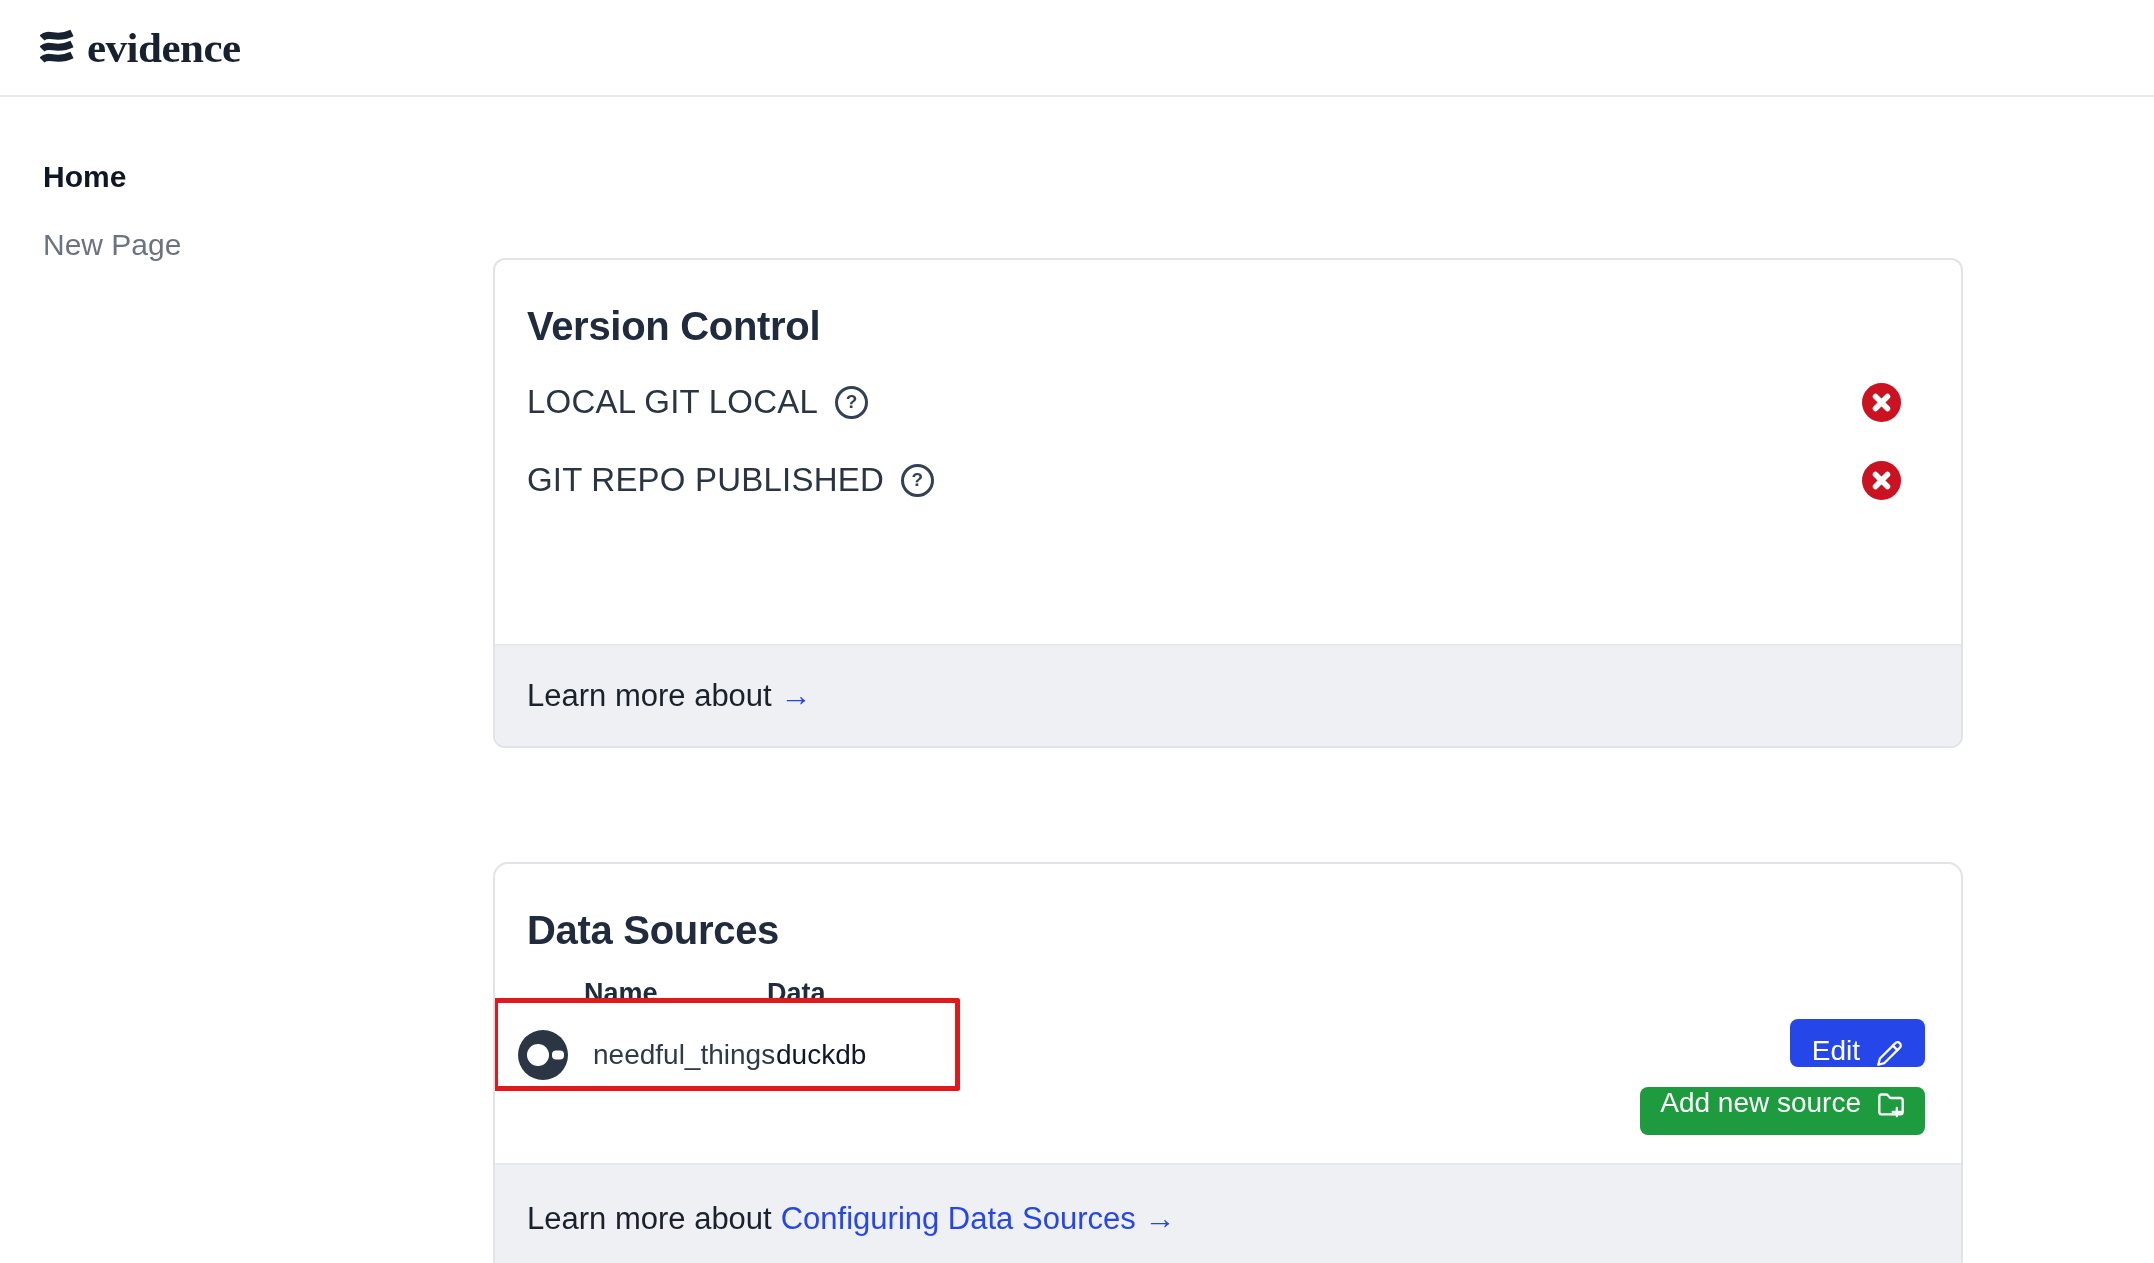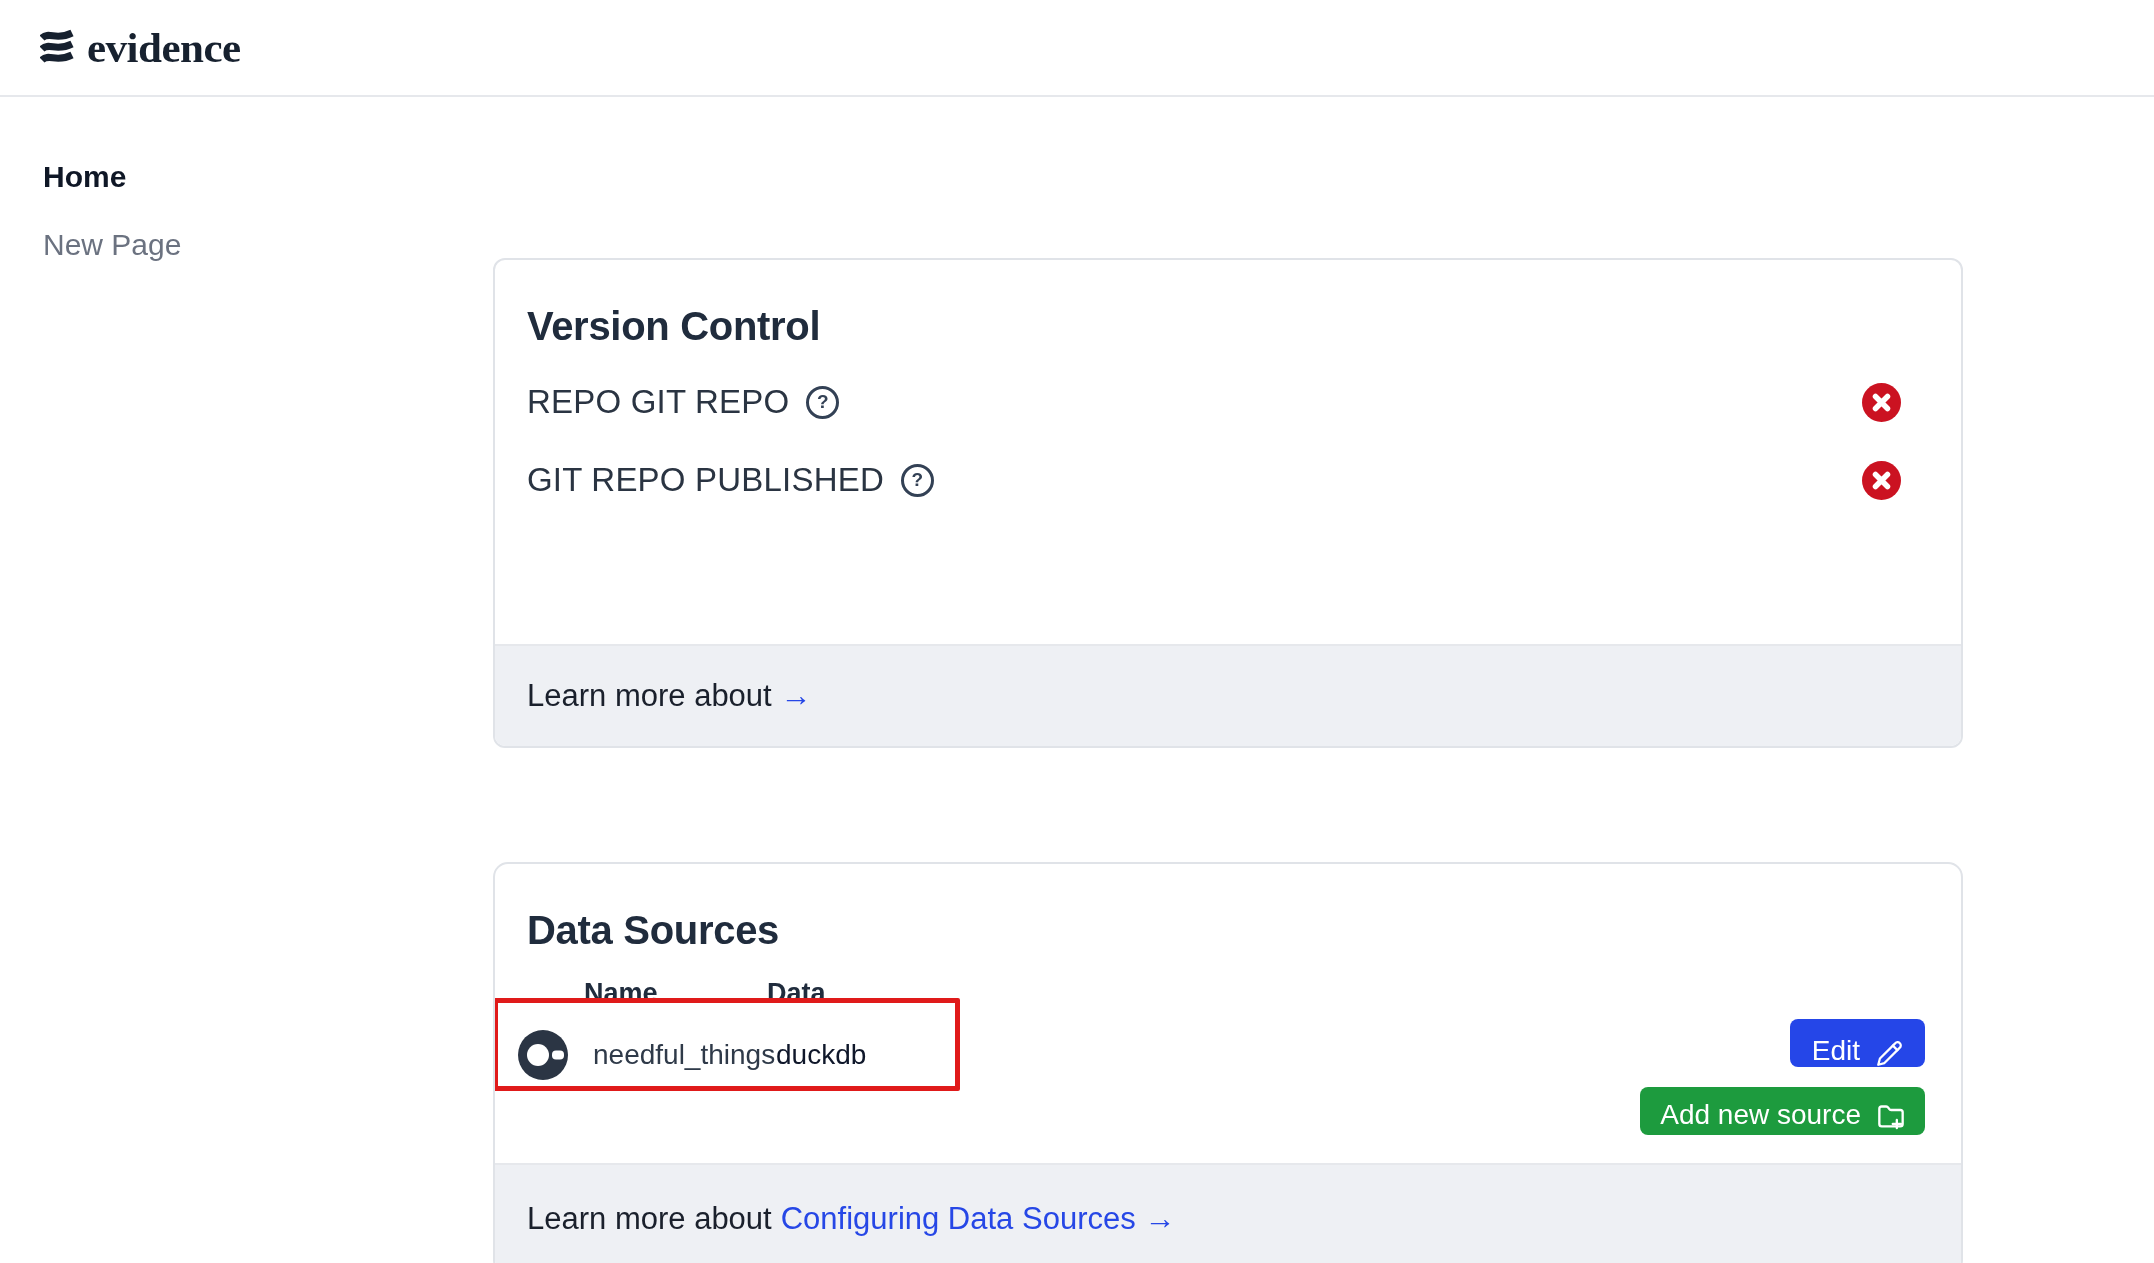--- a/index.html
+++ b/index.html
@@ -76,21 +76,21 @@
     border:5px solid #e01a1a; border-radius:2px; box-sizing:border-box;
     pointer-events:none; z-index:6;
   }
 
   .btn {
     position:absolute; right:36px; height:48px; border:none; border-radius:8px;
     display:flex; align-items:flex-end; color:#fff; font-size:28px; cursor:pointer;
     font-family:"Liberation Sans", sans-serif;
   }
   .btn-edit { top:155px; background:#2546e8; padding:0 22px; gap:16px; }
-  .btn-add  { top:223px; background:#1d9b3e; padding:4px 20px; gap:16px; }
+  .btn-add  { top:223px; background:#1d9b3e; padding:16px 20px; gap:16px; }
 
   .icon-svg { display:block; }
 </style>
 </head>
 <body>
 
 <div class="topbar">
   <div class="logo">
     <svg class="icon-svg" width="34" height="42" viewBox="0 0 34 42">
       <path d="M2 11 C 9 4, 16 14, 32 6" stroke="#17212f" stroke-width="7" fill="none"></path>
@@ -103,21 +103,21 @@
 
 <div class="side-item side-home">Home</div>
 <div class="side-item side-new">New Page</div>
 
 <div class="card card-vc">
   <div class="card-body">
     <div class="card-title">Version Control</div>
 
     <div class="status-rows">
       <div class="status-row">
-        <span class="status-label">REPO GIT REPO</span>
+        <span class="status-label">LOCAL GIT LOCAL</span>
         <span class="help-icon"></span>
         <span class="row-spacer"></span>
         <svg class="x-badge" viewBox="0 0 39 39">
           <circle cx="19.5" cy="19.5" r="19.5" fill="#cb1221"></circle>
           <path d="M13.5 13.5 L25.5 25.5 M25.5 13.5 L13.5 25.5" stroke="#ffffff" stroke-width="5.5" stroke-linecap="round"></path>
         </svg>
       </div>
       <div class="status-row">
         <span class="status-label">GIT REPO PUBLISHED</span>
         <span class="help-icon"></span>

